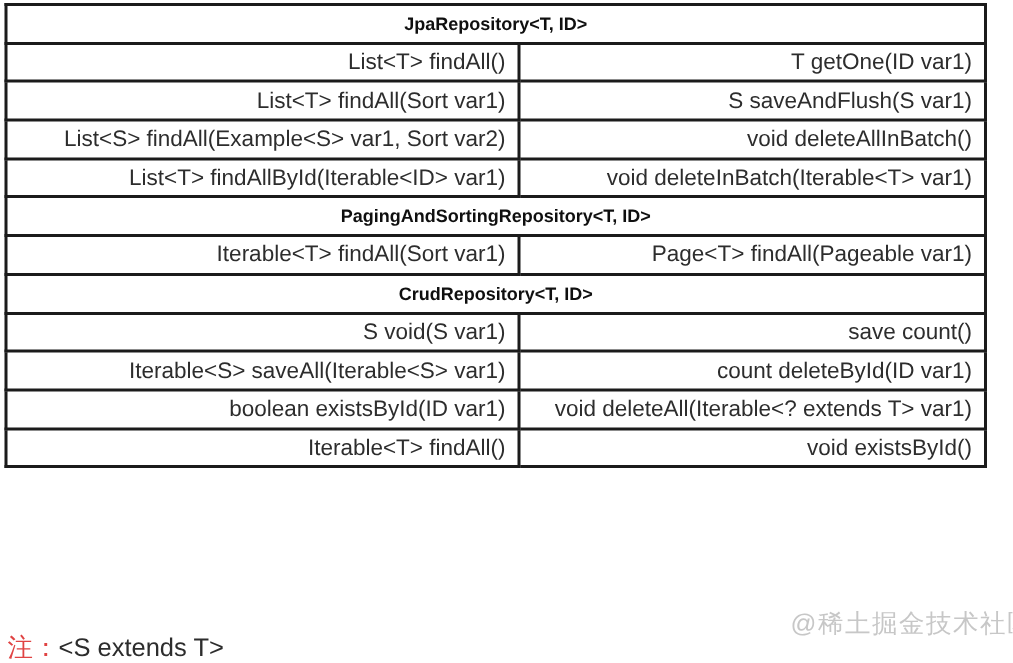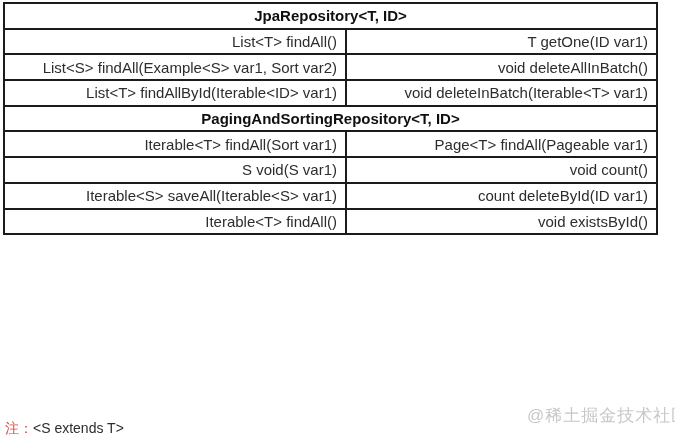--- a/index.html
+++ b/index.html
@@ -30,27 +30,27 @@
     overflow: hidden;
     vertical-align: middle;
     text-align: right;
     font-weight: normal;
     line-height: 1;
   }
   .repo-table th.section-header {
     text-align: center;
     font-weight: bold;
     color: #0f0f0f;
-    font-size: 15px;
+    font-size: 12px;
   }
   .note {
     position: absolute;
     left: 5px;
     top: 420px;
-    font-size: 14px;
+    font-size: 17px;
     color: #2d2d2d;
     white-space: nowrap;
   }
   .note .note-red { color: #e04343; }
   .watermark {
     position: absolute;
     left: 527px;
     top: 404px;
     font-size: 17px;
     color: #c7c7c7;
@@ -68,41 +68,52 @@
   </colgroup>
   <tbody id="table-body">
       <tr>
         <th colspan="2" class="section-header">JpaRepository&lt;T, ID&gt;</th>
       </tr>
       <tr>
         <td>List&lt;T&gt; findAll()</td>
         <td>T getOne(ID var1)</td>
       </tr>
       <tr>
+        <td>List&lt;T&gt; findAll(Sort var1)</td>
+        <td>S saveAndFlush(S var1)</td>
+      </tr>
+      <tr>
         <td>List&lt;S&gt; findAll(Example&lt;S&gt; var1, Sort var2)</td>
         <td>void deleteAllInBatch()</td>
       </tr>
       <tr>
         <td>List&lt;T&gt; findAllById(Iterable&lt;ID&gt; var1)</td>
         <td>void deleteInBatch(Iterable&lt;T&gt; var1)</td>
       </tr>
       <tr>
         <th colspan="2" class="section-header">PagingAndSortingRepository&lt;T, ID&gt;</th>
       </tr>
       <tr>
         <td>Iterable&lt;T&gt; findAll(Sort var1)</td>
         <td>Page&lt;T&gt; findAll(Pageable var1)</td>
       </tr>
       <tr>
+        <th colspan="2" class="section-header">CrudRepository&lt;T, ID&gt;</th>
+      </tr>
+      <tr>
         <td>S void(S var1)</td>
-        <td>void count()</td>
+        <td>save count()</td>
       </tr>
       <tr>
         <td>Iterable&lt;S&gt; saveAll(Iterable&lt;S&gt; var1)</td>
         <td>count deleteById(ID var1)</td>
+      </tr>
+      <tr>
+        <td>boolean existsById(ID var1)</td>
+        <td>void deleteAll(Iterable&lt;? extends T&gt; var1)</td>
       </tr>
       <tr>
         <td>Iterable&lt;T&gt; findAll()</td>
         <td>void existsById()</td>
       </tr>
     </tbody>
 </table>
 
 <div class="note"><span class="note-red">注：</span><span>&lt;S extends T&gt;</span></div>
 

